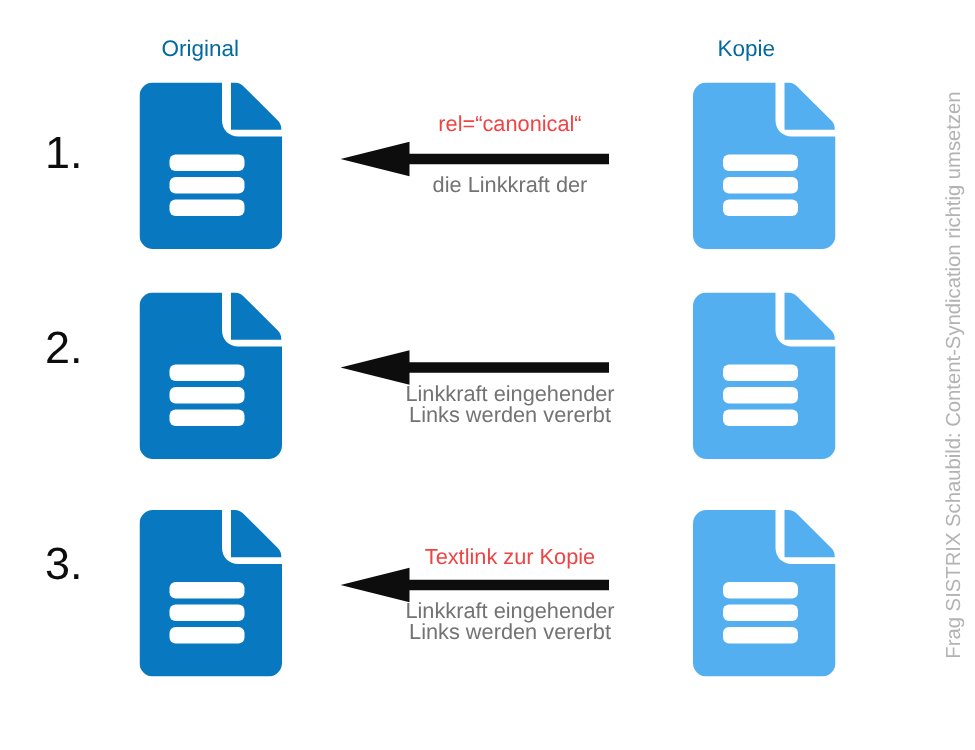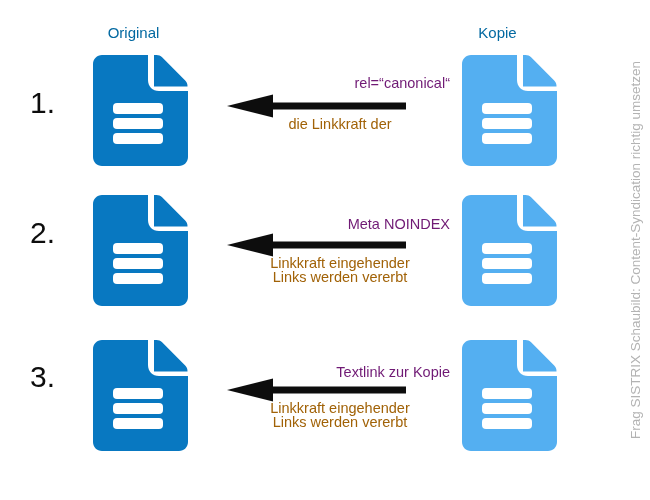--- a/index.html
+++ b/index.html
@@ -20,31 +20,31 @@
     line-height: 18px;
   }
   .row-number {
     font-size: 30px;
     color: #0d0d0d;
     line-height: 30px;
     width: 50px;
   }
   .arrow-label {
     width: 220px;
-    text-align: right;
+    text-align: center;
     font-size: 14.5px;
     line-height: 18px;
-    color: #701a75;
+    color: #ef4444;
   }
   .arrow-sub {
     width: 220px;
     text-align: center;
     font-size: 14.5px;
     line-height: 13.5px;
-    color: #a16207;
+    color: #737373;
   }
   .arrow-sub div { line-height: 13.5px; }
   .watermark {
     width: 384px;
     height: 16px;
     left: 444px;
     top: 242px;
     transform: rotate(-90deg);
     font-size: 13.5px;
     line-height: 16px;
@@ -102,21 +102,20 @@
   <span class="abs" style="left:93px; top:195px;">
     <svg width="95" height="111" viewBox="0 0 95 111">
       <path d="M9 0 H55 V25 C55 31.5 59.5 36 66 36 H95 V102 C95 107 91 111 86 111 H9 C4 111 0 107 0 102 V9 C0 4 4 0 9 0 Z" fill="#0878c1"></path>
       <path d="M61 0 H63.5 C65.6 0 67.6 0.85 69.1 2.35 L92.2 25.4 C93.7 26.9 94.5 28.9 94.5 31 V31.5 H61 Z" fill="#0878c1"></path>
       <rect x="20" y="48" width="50" height="11" rx="4" fill="#ffffff"></rect>
       <rect x="20" y="63" width="50" height="11" rx="4" fill="#ffffff"></rect>
       <rect x="20" y="78" width="50" height="11" rx="4" fill="#ffffff"></rect>
     </svg>
   </span>
 
-  <div class="abs arrow-label" style="left:230px; top:215px;">Meta NOINDEX</div>
 
   <span class="abs" style="left:227px; top:232px;">
     <svg width="180" height="26" viewBox="0 0 180 26">
       <rect x="42" y="9.5" width="137" height="7" fill="#0d0d0d"></rect>
       <polygon points="0,13 46,1.5 46,24.5" fill="#0d0d0d"></polygon>
     </svg>
   </span>
 
   <div class="abs arrow-sub" style="left:230px; top:257px;">
     <div>Linkkraft eingehender</div>

